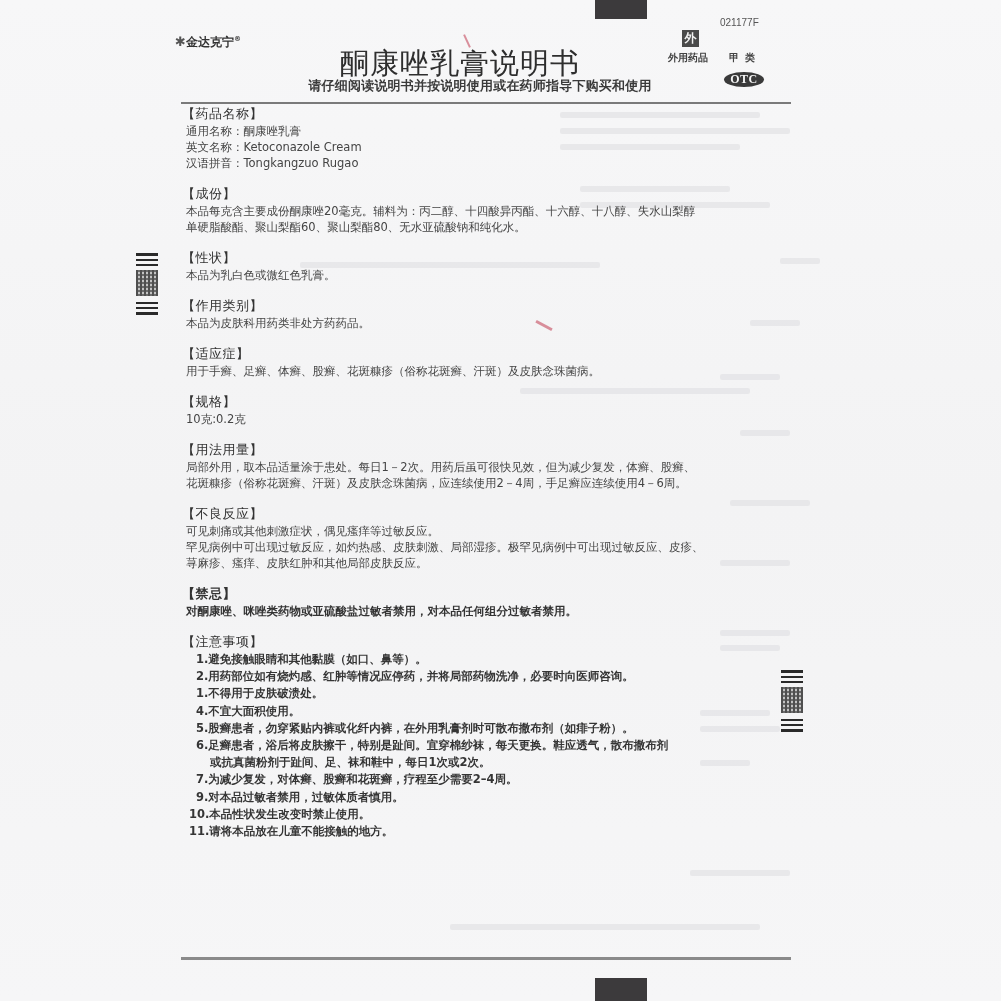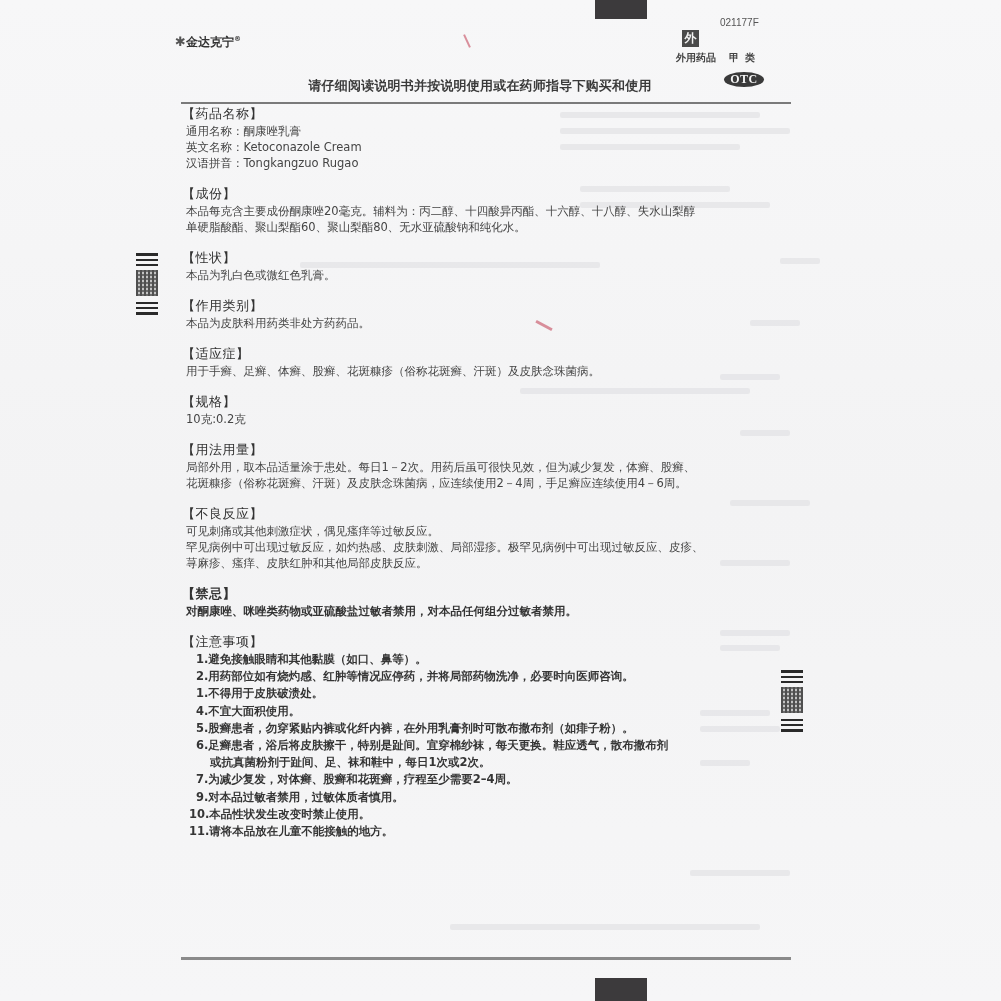--- a/index.html
+++ b/index.html
@@ -41,21 +41,21 @@
     }
     .code {
       position: absolute; left: 720px; top: 17px; font-size: 10px; color: #555;
       font-family: "Liberation Sans", sans-serif;
     }
     .wai-badge {
       position: absolute; left: 682px; top: 30px; width: 17px; height: 17px;
       background: #4a4a4a; color: #f2f2f2; font-size: 12px; font-weight: bold;
       text-align: center; line-height: 17px;
     }
-    .wai-label { position: absolute; left: 668px; top: 51px; font-size: 10px; font-weight: bold; color: #444; margin-left: 8px; }
+    .wai-label { position: absolute; left: 668px; top: 51px; font-size: 10px; font-weight: bold; color: #444; }
     .otc-badge {
       position: absolute; left: 724px; top: 31px; width: 40px; height: 15px;
       background: #3a3a3a; color: #f5f5f5; border-radius: 50%;
       font-family: "Liberation Serif", serif; font-weight: bold; font-size: 12px;
       text-align: center; line-height: 15px; letter-spacing: 0.5px; margin-top: 41px;
     }
     .otc-label { position: absolute; left: 729px; top: 51px; font-size: 10px; font-weight: bold; color: #444; letter-spacing: 6px; text-align: right; }
 
     .rule {
       position: absolute; left: 181px; width: 610px; height: 2px; background: #7a7a7a;
@@ -131,20 +131,21 @@
   <div class="brand">
     <span class="star">✱</span><span>金达克宁</span><sup>®</sup>
   </div>
 
   <div class="code">021177F</div>
   <div class="wai-badge">外</div>
   <div class="wai-label">外用药品</div>
   <div class="otc-badge">OTC</div>
   <div class="otc-label">甲类</div>
 
+  <div class="title">酮康唑乳膏说明书</div>
   <div class="subtitle">请仔细阅读说明书并按说明使用或在药师指导下购买和使用</div>
 
   <div class="rule rule-top"></div>
 
   <div class="content">
 
     <div class="section">
       <div class="sec-head">【药品名称】</div>
       <div class="line">通用名称：酮康唑乳膏</div>
       <div class="line">英文名称：Ketoconazole Cream</div>

